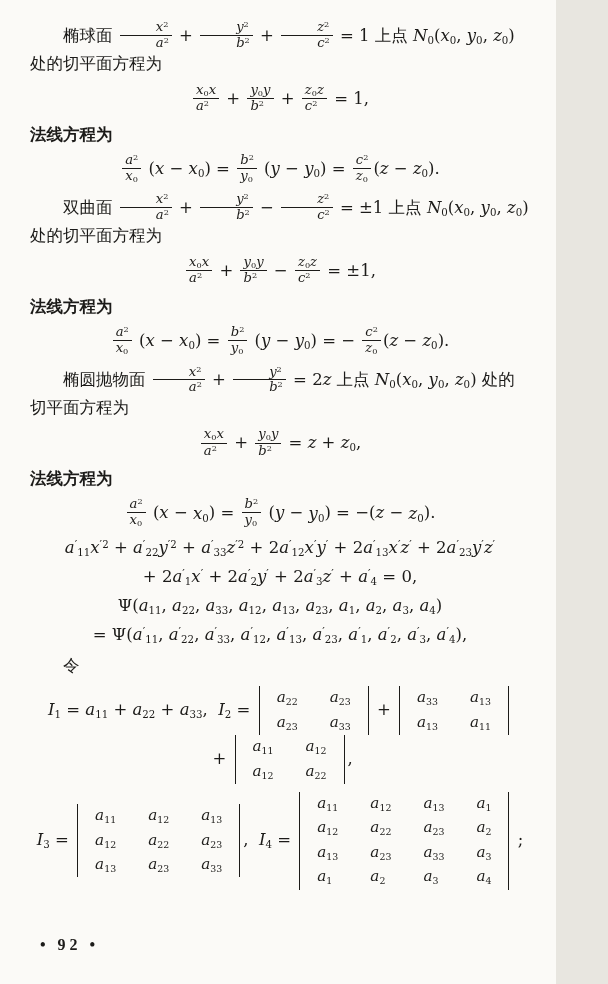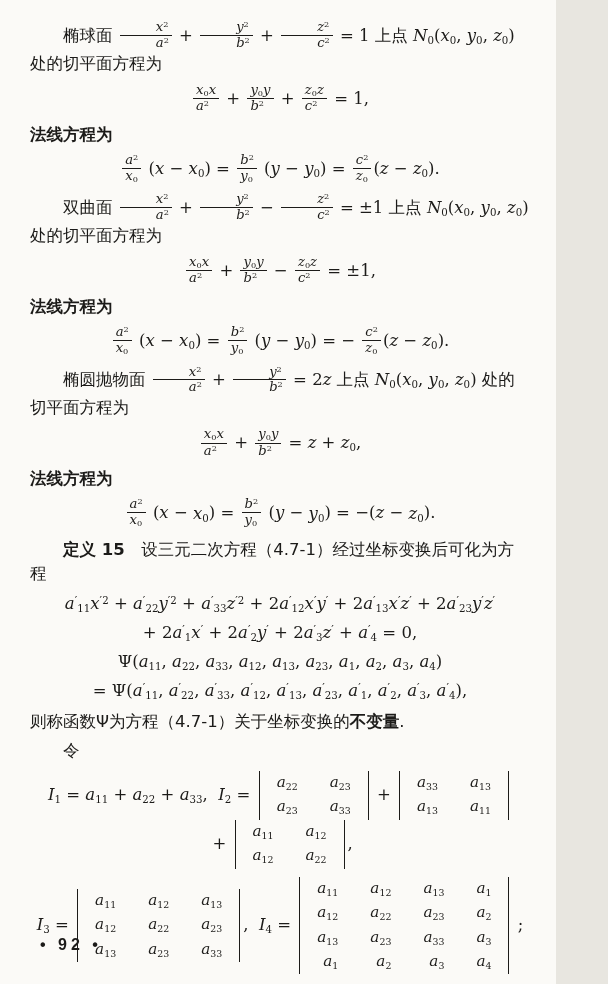--- a/index.html
+++ b/index.html
@@ -26,46 +26,44 @@
   .pr { font-size:.68em; vertical-align:.42em; font-family:"DejaVu Serif", serif; }
   .up { font-size:.62em; vertical-align:.5em;  font-family:"DejaVu Serif", serif; }
   .dn { font-size:.62em; vertical-align:-.28em; font-family:"DejaVu Serif", serif; }
   
   .frac { display:inline-block; vertical-align:middle; text-align:left; font-size:.8em; margin:0 2px; position:relative; top:-1px; }
   .num, .den { display:block; line-height:1.12; padding:0 3px; }
   .den { border-top:1.4px solid var(--ink); }
   
   .det { display:inline-table; vertical-align:middle; border-left:1.5px solid var(--ink); border-right:1.5px solid var(--ink); margin:0 3px; padding:0 1px; font-size:.92em; }
   .drow { display:table-row; }
-  .dcell { display:table-cell; text-align:right; padding:3px 16px; line-height:1.15; }
-  .footer { position:absolute; left:40px; top:936px; font-weight:700; font-size:16px; letter-spacing:4px; font-family:Liberation Sans, sans-serif; }
+  .dcell { display:table-cell; text-align:left; padding:3px 16px; line-height:1.15; }
+  .footer { position:absolute; left:40px; top:936px; font-weight:700; font-size:16px; letter-spacing:4px; font-family:Liberation Serif, serif; }
 </style>
 </head>
 <body>
 
 <div class="page">
   <div id="content">
       <div class="para ind"><span class="zh">椭球面 </span><span class="frac"><span class="num"><span class="vr"><span class="it">x</span><span class="up">2</span></span></span><span class="den"><span class="vr"><span class="it">a</span><span class="up">2</span></span></span></span><span class="rm"> + </span><span class="frac"><span class="num"><span class="vr"><span class="it">y</span><span class="up">2</span></span></span><span class="den"><span class="vr"><span class="it">b</span><span class="up">2</span></span></span></span><span class="rm"> + </span><span class="frac"><span class="num"><span class="vr"><span class="it">z</span><span class="up">2</span></span></span><span class="den"><span class="vr"><span class="it">c</span><span class="up">2</span></span></span></span><span class="rm"> = 1</span><span class="zh"> 上点 </span><span class="vr"><span class="it">N</span><span class="dn">0</span></span><span class="rm">(</span><span class="vr"><span class="it">x</span><span class="dn">0</span></span><span class="rm">, </span><span class="vr"><span class="it">y</span><span class="dn">0</span></span><span class="rm">, </span><span class="vr"><span class="it">z</span><span class="dn">0</span></span><span class="rm">)</span><span class="zh"> 处的切平面方程为</span></div>
       <div class="ceq"><span class="frac"><span class="num"><span class="vr"><span class="it">x</span><span class="dn">0</span></span><span class="vr"><span class="it">x</span></span></span><span class="den"><span class="vr"><span class="it">a</span><span class="up">2</span></span></span></span><span class="rm"> + </span><span class="frac"><span class="num"><span class="vr"><span class="it">y</span><span class="dn">0</span></span><span class="vr"><span class="it">y</span></span></span><span class="den"><span class="vr"><span class="it">b</span><span class="up">2</span></span></span></span><span class="rm"> + </span><span class="frac"><span class="num"><span class="vr"><span class="it">z</span><span class="dn">0</span></span><span class="vr"><span class="it">z</span></span></span><span class="den"><span class="vr"><span class="it">c</span><span class="up">2</span></span></span></span><span class="rm"> = 1,</span></div>
       <div class="lbl"><span class="zh bd">法线方程为</span></div>
       <div class="ceq"><span class="frac"><span class="num"><span class="vr"><span class="it">a</span><span class="up">2</span></span></span><span class="den"><span class="vr"><span class="it">x</span><span class="dn">0</span></span></span></span><span class="rm"> (</span><span class="vr"><span class="it">x</span></span><span class="rm"> − </span><span class="vr"><span class="it">x</span><span class="dn">0</span></span><span class="rm">) = </span><span class="frac"><span class="num"><span class="vr"><span class="it">b</span><span class="up">2</span></span></span><span class="den"><span class="vr"><span class="it">y</span><span class="dn">0</span></span></span></span><span class="rm"> (</span><span class="vr"><span class="it">y</span></span><span class="rm"> − </span><span class="vr"><span class="it">y</span><span class="dn">0</span></span><span class="rm">) = </span><span class="frac"><span class="num"><span class="vr"><span class="it">c</span><span class="up">2</span></span></span><span class="den"><span class="vr"><span class="it">z</span><span class="dn">0</span></span></span></span><span class="rm">(</span><span class="vr"><span class="it">z</span></span><span class="rm"> − </span><span class="vr"><span class="it">z</span><span class="dn">0</span></span><span class="rm">).</span></div>
       <div class="para ind"><span class="zh">双曲面 </span><span class="frac"><span class="num"><span class="vr"><span class="it">x</span><span class="up">2</span></span></span><span class="den"><span class="vr"><span class="it">a</span><span class="up">2</span></span></span></span><span class="rm"> + </span><span class="frac"><span class="num"><span class="vr"><span class="it">y</span><span class="up">2</span></span></span><span class="den"><span class="vr"><span class="it">b</span><span class="up">2</span></span></span></span><span class="rm"> − </span><span class="frac"><span class="num"><span class="vr"><span class="it">z</span><span class="up">2</span></span></span><span class="den"><span class="vr"><span class="it">c</span><span class="up">2</span></span></span></span><span class="rm"> = ±1</span><span class="zh"> 上点 </span><span class="vr"><span class="it">N</span><span class="dn">0</span></span><span class="rm">(</span><span class="vr"><span class="it">x</span><span class="dn">0</span></span><span class="rm">, </span><span class="vr"><span class="it">y</span><span class="dn">0</span></span><span class="rm">, </span><span class="vr"><span class="it">z</span><span class="dn">0</span></span><span class="rm">)</span><span class="zh"> 处的切平面方程为</span></div>
       <div class="ceq"><span class="frac"><span class="num"><span class="vr"><span class="it">x</span><span class="dn">0</span></span><span class="vr"><span class="it">x</span></span></span><span class="den"><span class="vr"><span class="it">a</span><span class="up">2</span></span></span></span><span class="rm"> + </span><span class="frac"><span class="num"><span class="vr"><span class="it">y</span><span class="dn">0</span></span><span class="vr"><span class="it">y</span></span></span><span class="den"><span class="vr"><span class="it">b</span><span class="up">2</span></span></span></span><span class="rm"> − </span><span class="frac"><span class="num"><span class="vr"><span class="it">z</span><span class="dn">0</span></span><span class="vr"><span class="it">z</span></span></span><span class="den"><span class="vr"><span class="it">c</span><span class="up">2</span></span></span></span><span class="rm"> = ±1,</span></div>
       <div class="lbl"><span class="zh bd">法线方程为</span></div>
       <div class="ceq"><span class="frac"><span class="num"><span class="vr"><span class="it">a</span><span class="up">2</span></span></span><span class="den"><span class="vr"><span class="it">x</span><span class="dn">0</span></span></span></span><span class="rm"> (</span><span class="vr"><span class="it">x</span></span><span class="rm"> − </span><span class="vr"><span class="it">x</span><span class="dn">0</span></span><span class="rm">) = </span><span class="frac"><span class="num"><span class="vr"><span class="it">b</span><span class="up">2</span></span></span><span class="den"><span class="vr"><span class="it">y</span><span class="dn">0</span></span></span></span><span class="rm"> (</span><span class="vr"><span class="it">y</span></span><span class="rm"> − </span><span class="vr"><span class="it">y</span><span class="dn">0</span></span><span class="rm">) = − </span><span class="frac"><span class="num"><span class="vr"><span class="it">c</span><span class="up">2</span></span></span><span class="den"><span class="vr"><span class="it">z</span><span class="dn">0</span></span></span></span><span class="rm">(</span><span class="vr"><span class="it">z</span></span><span class="rm"> − </span><span class="vr"><span class="it">z</span><span class="dn">0</span></span><span class="rm">).</span></div>
       <div class="para ind"><span class="zh">椭圆抛物面 </span><span class="frac"><span class="num"><span class="vr"><span class="it">x</span><span class="up">2</span></span></span><span class="den"><span class="vr"><span class="it">a</span><span class="up">2</span></span></span></span><span class="rm"> + </span><span class="frac"><span class="num"><span class="vr"><span class="it">y</span><span class="up">2</span></span></span><span class="den"><span class="vr"><span class="it">b</span><span class="up">2</span></span></span></span><span class="rm"> = 2</span><span class="vr"><span class="it">z</span></span><span class="zh"> 上点 </span><span class="vr"><span class="it">N</span><span class="dn">0</span></span><span class="rm">(</span><span class="vr"><span class="it">x</span><span class="dn">0</span></span><span class="rm">, </span><span class="vr"><span class="it">y</span><span class="dn">0</span></span><span class="rm">, </span><span class="vr"><span class="it">z</span><span class="dn">0</span></span><span class="rm">)</span><span class="zh"> 处的切平面方程为</span></div>
       <div class="ceq"><span class="frac"><span class="num"><span class="vr"><span class="it">x</span><span class="dn">0</span></span><span class="vr"><span class="it">x</span></span></span><span class="den"><span class="vr"><span class="it">a</span><span class="up">2</span></span></span></span><span class="rm"> + </span><span class="frac"><span class="num"><span class="vr"><span class="it">y</span><span class="dn">0</span></span><span class="vr"><span class="it">y</span></span></span><span class="den"><span class="vr"><span class="it">b</span><span class="up">2</span></span></span></span><span class="rm"> = </span><span class="vr"><span class="it">z</span></span><span class="rm"> + </span><span class="vr"><span class="it">z</span><span class="dn">0</span></span><span class="rm">,</span></div>
       <div class="lbl"><span class="zh bd">法线方程为</span></div>
       <div class="ceq"><span class="frac"><span class="num"><span class="vr"><span class="it">a</span><span class="up">2</span></span></span><span class="den"><span class="vr"><span class="it">x</span><span class="dn">0</span></span></span></span><span class="rm"> (</span><span class="vr"><span class="it">x</span></span><span class="rm"> − </span><span class="vr"><span class="it">x</span><span class="dn">0</span></span><span class="rm">) = </span><span class="frac"><span class="num"><span class="vr"><span class="it">b</span><span class="up">2</span></span></span><span class="den"><span class="vr"><span class="it">y</span><span class="dn">0</span></span></span></span><span class="rm"> (</span><span class="vr"><span class="it">y</span></span><span class="rm"> − </span><span class="vr"><span class="it">y</span><span class="dn">0</span></span><span class="rm">) = −(</span><span class="vr"><span class="it">z</span></span><span class="rm"> − </span><span class="vr"><span class="it">z</span><span class="dn">0</span></span><span class="rm">).</span></div>
-      <div class="para ind"><span class="zh bd">定义 15</span><span class="zh">　设三元二次方程（4.7-1）经过坐标变换后可化为方程</span></div>
       <div class="ceq"><span class="vr"><span class="it">a</span><span class="pr">′</span><span class="dn">11</span></span><span class="vr"><span class="it">x</span><span class="pr">′</span><span class="up">2</span></span><span class="rm"> + </span><span class="vr"><span class="it">a</span><span class="pr">′</span><span class="dn">22</span></span><span class="vr"><span class="it">y</span><span class="pr">′</span><span class="up">2</span></span><span class="rm"> + </span><span class="vr"><span class="it">a</span><span class="pr">′</span><span class="dn">33</span></span><span class="vr"><span class="it">z</span><span class="pr">′</span><span class="up">2</span></span><span class="rm"> + 2</span><span class="vr"><span class="it">a</span><span class="pr">′</span><span class="dn">12</span></span><span class="vr"><span class="it">x</span><span class="pr">′</span></span><span class="vr"><span class="it">y</span><span class="pr">′</span></span><span class="rm"> + 2</span><span class="vr"><span class="it">a</span><span class="pr">′</span><span class="dn">13</span></span><span class="vr"><span class="it">x</span><span class="pr">′</span></span><span class="vr"><span class="it">z</span><span class="pr">′</span></span><span class="rm"> + 2</span><span class="vr"><span class="it">a</span><span class="pr">′</span><span class="dn">23</span></span><span class="vr"><span class="it">y</span><span class="pr">′</span></span><span class="vr"><span class="it">z</span><span class="pr">′</span></span></div>
       <div class="ceq"><span class="rm">+ 2</span><span class="vr"><span class="it">a</span><span class="pr">′</span><span class="dn">1</span></span><span class="vr"><span class="it">x</span><span class="pr">′</span></span><span class="rm"> + 2</span><span class="vr"><span class="it">a</span><span class="pr">′</span><span class="dn">2</span></span><span class="vr"><span class="it">y</span><span class="pr">′</span></span><span class="rm"> + 2</span><span class="vr"><span class="it">a</span><span class="pr">′</span><span class="dn">3</span></span><span class="vr"><span class="it">z</span><span class="pr">′</span></span><span class="rm"> + </span><span class="vr"><span class="it">a</span><span class="pr">′</span><span class="dn">4</span></span><span class="rm"> = 0,</span></div>
       <div class="ceq"><span class="rm">Ψ(</span><span class="vr"><span class="it">a</span><span class="dn">11</span></span><span class="rm">, </span><span class="vr"><span class="it">a</span><span class="dn">22</span></span><span class="rm">, </span><span class="vr"><span class="it">a</span><span class="dn">33</span></span><span class="rm">, </span><span class="vr"><span class="it">a</span><span class="dn">12</span></span><span class="rm">, </span><span class="vr"><span class="it">a</span><span class="dn">13</span></span><span class="rm">, </span><span class="vr"><span class="it">a</span><span class="dn">23</span></span><span class="rm">, </span><span class="vr"><span class="it">a</span><span class="dn">1</span></span><span class="rm">, </span><span class="vr"><span class="it">a</span><span class="dn">2</span></span><span class="rm">, </span><span class="vr"><span class="it">a</span><span class="dn">3</span></span><span class="rm">, </span><span class="vr"><span class="it">a</span><span class="dn">4</span></span><span class="rm">)</span></div>
       <div class="ceq"><span class="rm">= Ψ(</span><span class="vr"><span class="it">a</span><span class="pr">′</span><span class="dn">11</span></span><span class="rm">, </span><span class="vr"><span class="it">a</span><span class="pr">′</span><span class="dn">22</span></span><span class="rm">, </span><span class="vr"><span class="it">a</span><span class="pr">′</span><span class="dn">33</span></span><span class="rm">, </span><span class="vr"><span class="it">a</span><span class="pr">′</span><span class="dn">12</span></span><span class="rm">, </span><span class="vr"><span class="it">a</span><span class="pr">′</span><span class="dn">13</span></span><span class="rm">, </span><span class="vr"><span class="it">a</span><span class="pr">′</span><span class="dn">23</span></span><span class="rm">, </span><span class="vr"><span class="it">a</span><span class="pr">′</span><span class="dn">1</span></span><span class="rm">, </span><span class="vr"><span class="it">a</span><span class="pr">′</span><span class="dn">2</span></span><span class="rm">, </span><span class="vr"><span class="it">a</span><span class="pr">′</span><span class="dn">3</span></span><span class="rm">, </span><span class="vr"><span class="it">a</span><span class="pr">′</span><span class="dn">4</span></span><span class="rm">),</span></div>
-      <div class="para"><span class="zh">则称函数Ψ为方程（4.7-1）关于坐标变换的</span><span class="zh bd">不变量</span><span class="zh">.</span></div>
       <div class="para ind"><span class="zh">令</span></div>
       <div class="ceq"><span class="vr"><span class="it">I</span><span class="dn">1</span></span><span class="rm"> = </span><span class="vr"><span class="it">a</span><span class="dn">11</span></span><span class="rm"> + </span><span class="vr"><span class="it">a</span><span class="dn">22</span></span><span class="rm"> + </span><span class="vr"><span class="it">a</span><span class="dn">33</span></span><span class="rm">,  </span><span class="vr"><span class="it">I</span><span class="dn">2</span></span><span class="rm"> = </span><span class="det"><span class="drow">
             <span class="dcell"><span class="vr"><span class="it">a</span><span class="dn">22</span></span></span>
             <span class="dcell"><span class="vr"><span class="it">a</span><span class="dn">23</span></span></span>
           </span><span class="drow">
             <span class="dcell"><span class="vr"><span class="it">a</span><span class="dn">23</span></span></span>
             <span class="dcell"><span class="vr"><span class="it">a</span><span class="dn">33</span></span></span>
           </span></span><span class="rm"> + </span><span class="det"><span class="drow">
             <span class="dcell"><span class="vr"><span class="it">a</span><span class="dn">33</span></span></span>
             <span class="dcell"><span class="vr"><span class="it">a</span><span class="dn">13</span></span></span>

